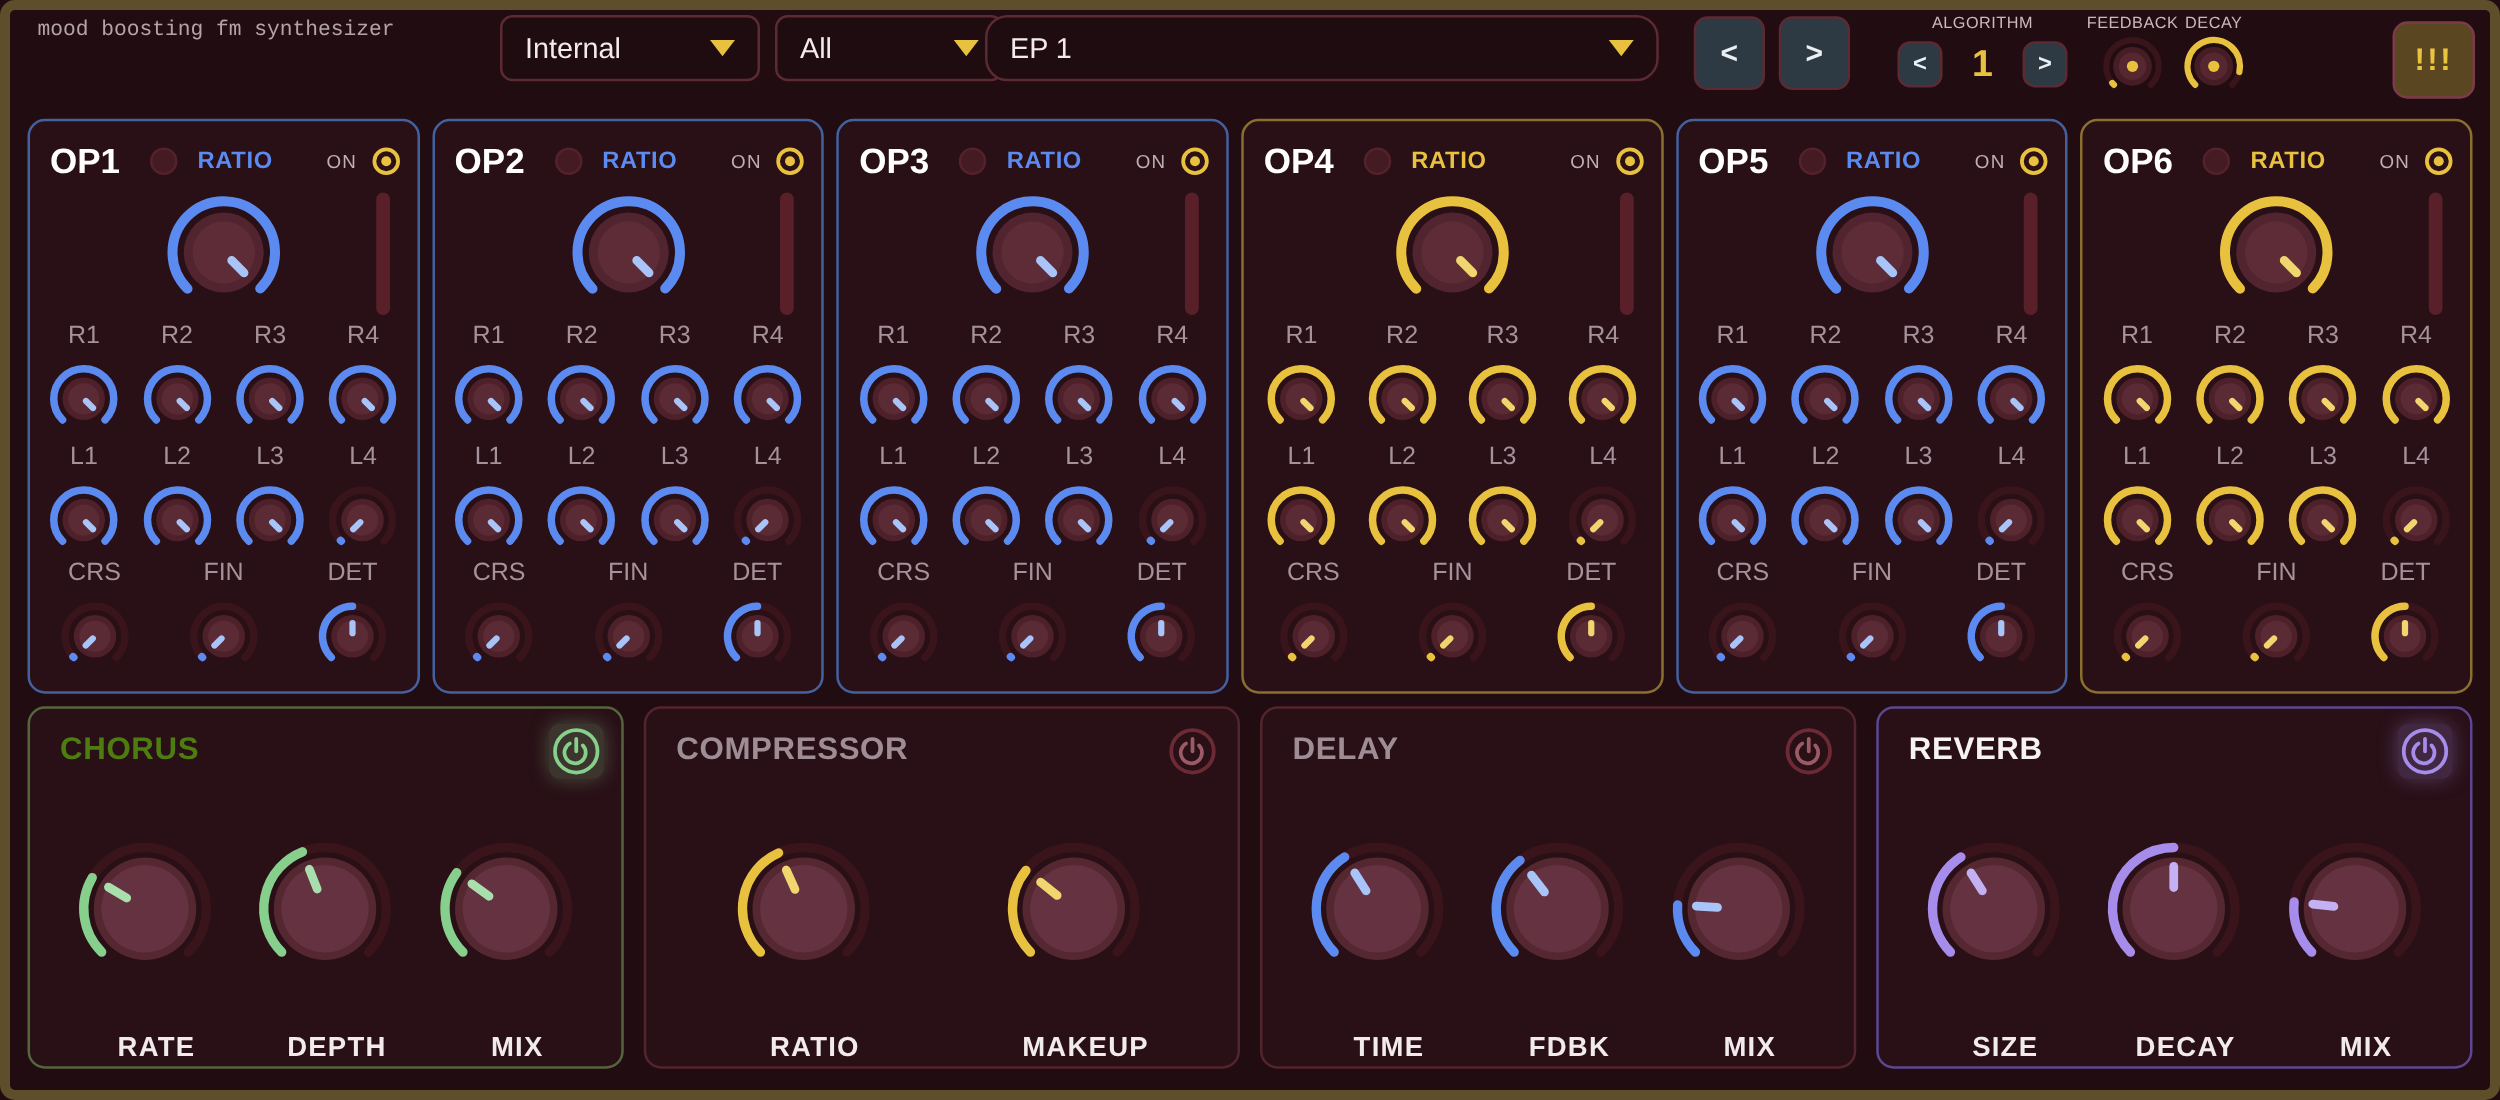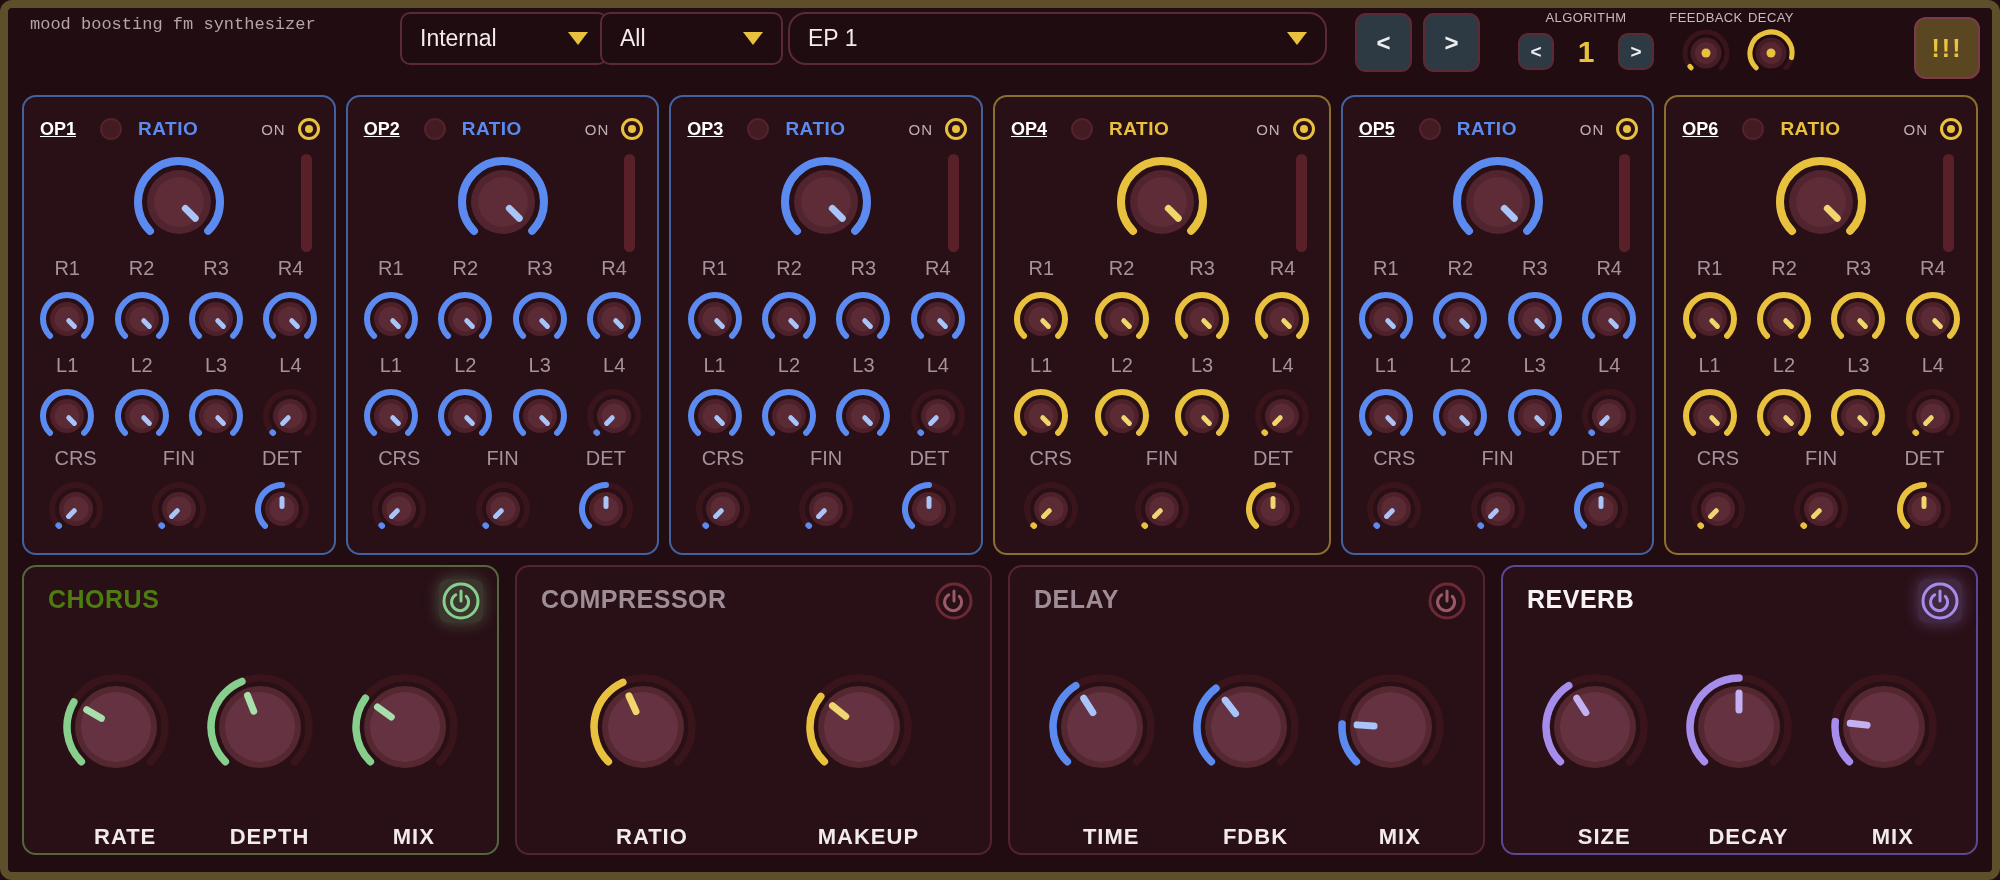--- a/index.html
+++ b/index.html
@@ -16,21 +16,21 @@
   .logo { position:absolute; left:30px; top:13px; }
   .logo-title { font-size:42px; font-weight:800; color:#edc648; line-height:42px; letter-spacing:1px; }
   .logo-sub { font-size:17px; color:#b3a4a8; margin-top:2px;font-family:Liberation Mono, monospace; }
 
   .dd { position:absolute; top:12px; height:53px; background:#1f0c11; border:2px solid #5c2a33;
         border-radius:10px; display:flex; align-items:center; padding:0 18px; box-sizing:border-box;
         color:#f2eaec; font-size:23px; cursor:pointer; }
   .dd .caret { margin-left:auto; width:0; height:0; border-left:10px solid transparent;
                border-right:10px solid transparent; border-top:13px solid #e8c23f; }
   .dd-bank   { left:400px; width:208px; }
-  .dd-cat    { left:600px; width:183px;justify-content:flex-end; }
+  .dd-cat    { left:620px; width:183px;justify-content:flex-end; }
   .dd-preset { left:788px; width:539px;border-radius:18px; }
 
   .navbtn { position:absolute; top:13px; width:57px; height:59px; background:#2d3a44; border:2px solid #5c2a33;
             border-radius:11px; color:#eceff1; font-size:24px; font-weight:700; display:flex; align-items:center;
             justify-content:center; box-sizing:border-box; cursor:pointer; }
   .nav-prev { left:1355px; } .nav-next { left:1423px; }
 
   .tiny-label { font-size:13px; color:#cbb9bf; letter-spacing:0.4px; text-align:center; height:16px; }
 
   .algo { position:absolute; left:1586px; top:10px; transform:translateX(-50%); width:180px; }
@@ -48,21 +48,21 @@
                border:2px solid #7c3b49; border-radius:12px; color:#e9c43f; font-size:25px; font-weight:800;
                display:flex; align-items:center; justify-content:center; letter-spacing:2px; box-sizing:border-box;
                cursor:pointer; }
 
   
   #op-row { position:absolute; left:22px; top:95px; width:1956px; display:flex; gap:10px; }
   .op-panel { position:relative; flex:1; height:460px; background:#290f16; border:2px solid #44619f;
               border-radius:14px; box-sizing:border-box; }
   .op-head { position:absolute; top:0; left:0; right:0; height:48px; display:flex; align-items:center;
              padding:16px 14px 0 16px; box-sizing:border-box; }
-  .op-name { font-size:18px; font-weight:800; color:#ffffff;text-decoration:underline; }
+  .op-name { font-size:28px; font-weight:800; color:#ffffff; }
   .led { width:22px; height:22px; border-radius:50%; box-sizing:border-box; }
   .mod-led { background:#451b23; border:2px solid #53222b; margin-left:24px; }
   .ratio-label { font-size:19px; font-weight:800; margin-left:16px; letter-spacing:0.5px; cursor:pointer; }
   .on-label { margin-left:auto; font-size:15px; color:#c0b0b5; margin-right:12px; letter-spacing:1px; }
   .on-led { border:3px solid #e8c23f; background:#2b1016; position:relative; cursor:pointer; }
   .on-led .dot { position:absolute; left:50%; top:50%; width:8px; height:8px; margin:-4px 0 0 -4px;
                  border-radius:50%; background:#e8c23f; }
   .op-main { position:absolute; top:55px; left:0; right:0; display:flex; justify-content:center; cursor:pointer; }
   .op-meter { position:absolute; top:57px; right:22px; width:11px; height:98px; border-radius:6px; background:#5a2029; }
   .krow { position:absolute; left:6px; right:6px; display:flex; }

